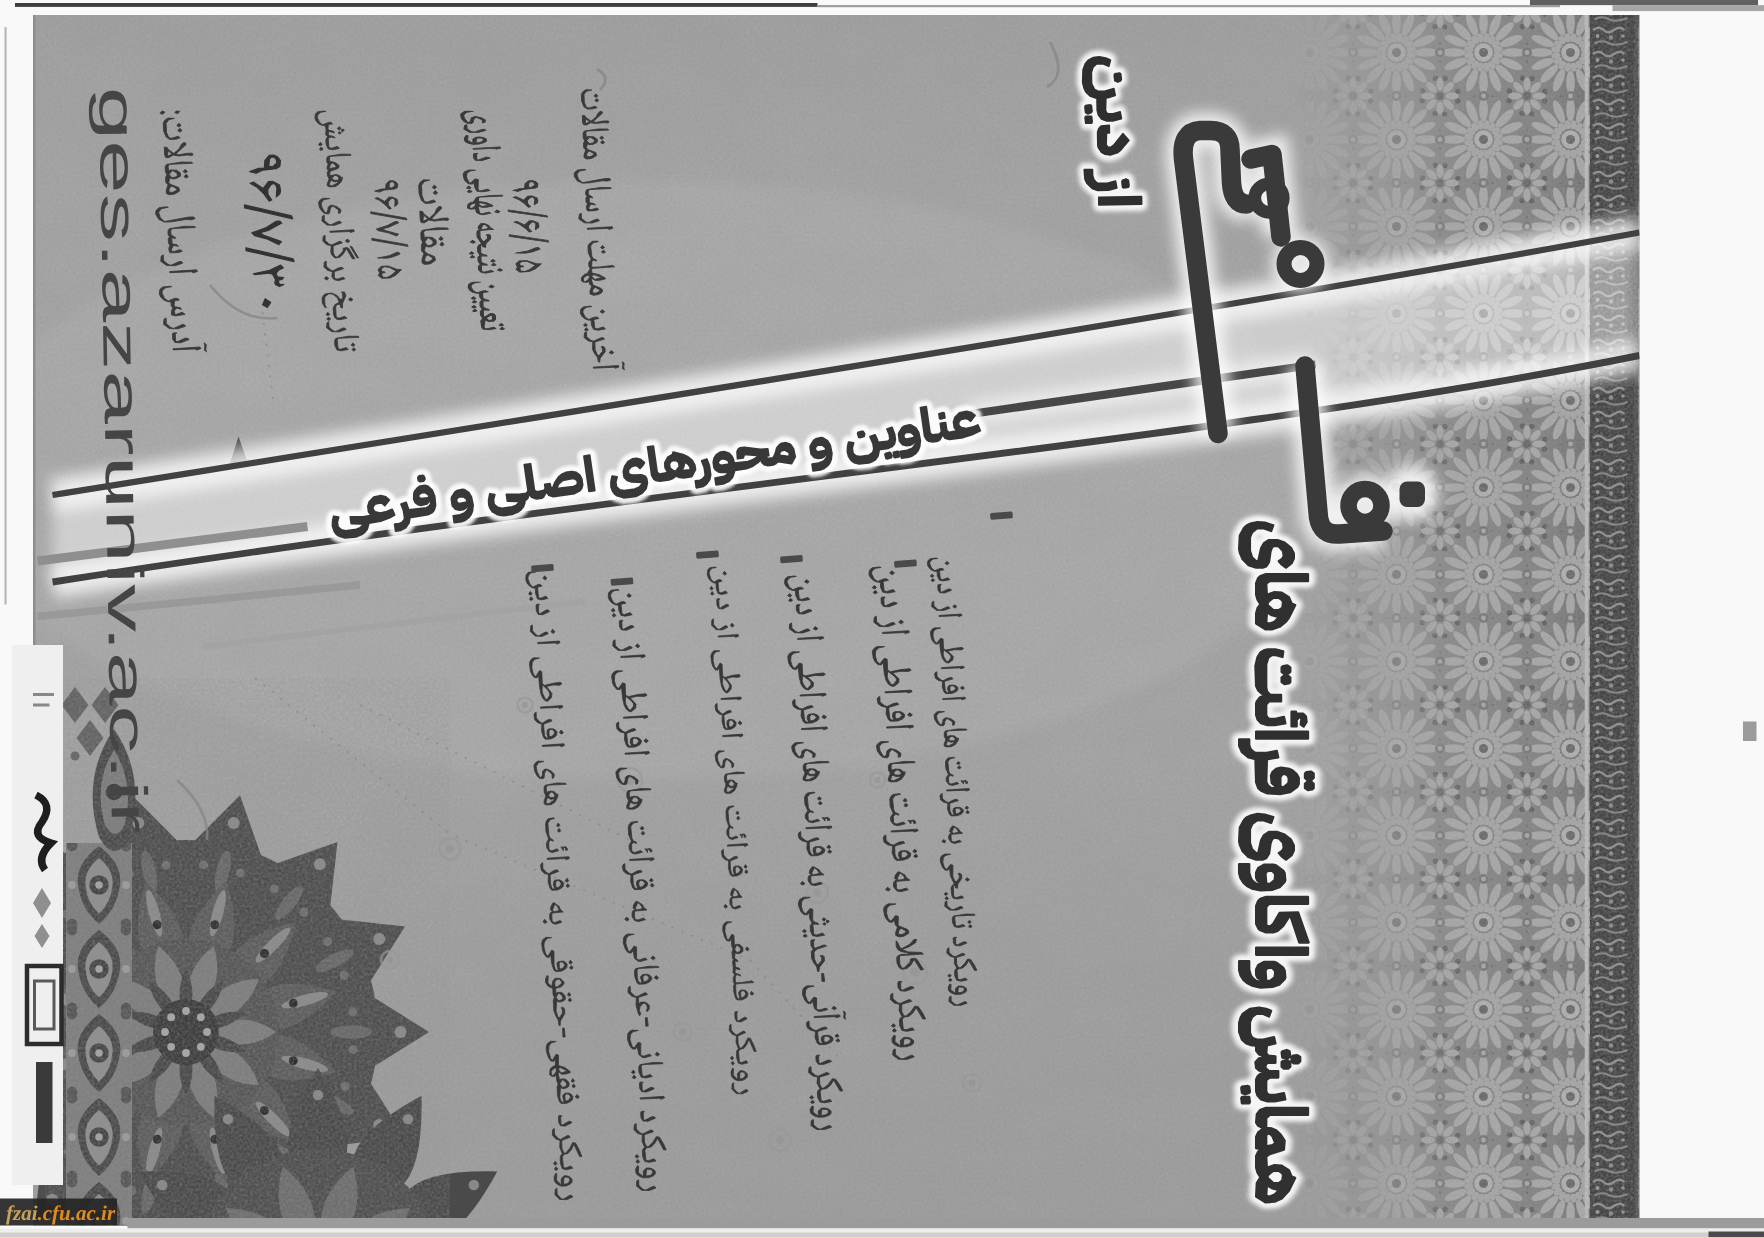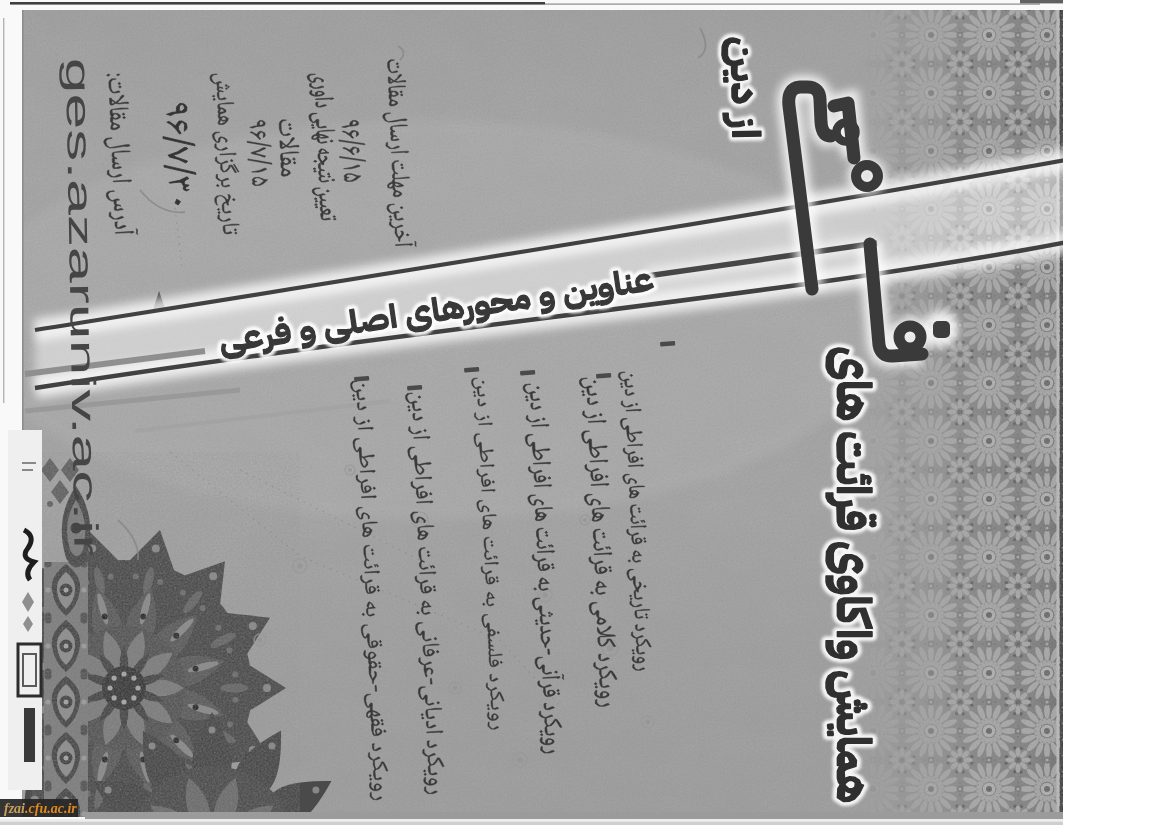--- a/index.html
+++ b/index.html
@@ -1,14 +1,14 @@
 <!DOCTYPE html>
 <html><head><meta charset="utf-8"><style>
 html,body{margin:0;padding:0;background:#fff;font-family:"Liberation Sans",sans-serif;}
-#page{position:relative;width:1063px;height:825px;overflow:hidden;background:#eab308;}
+#page{position:relative;width:1176px;height:825px;overflow:hidden;background:#eab308;}
 #page svg{filter:blur(0.42px);}
 </style></head><body>
 
 <div id="page">
 <svg width="1176" height="825" viewBox="0 0 1176 825" xmlns="http://www.w3.org/2000/svg">
 <defs>
 <filter id="grain" x="0" y="0" width="100%" height="100%">
  <feTurbulence type="fractalNoise" baseFrequency="0.55" numOctaves="2" seed="7" result="t"></feTurbulence>
  <feColorMatrix in="t" type="matrix" values="0 0 0 0 0.32, 0 0 0 0 0.32, 0 0 0 0 0.32, 0.9 0.9 0.9 0 -1.05"></feColorMatrix>
 </filter>

